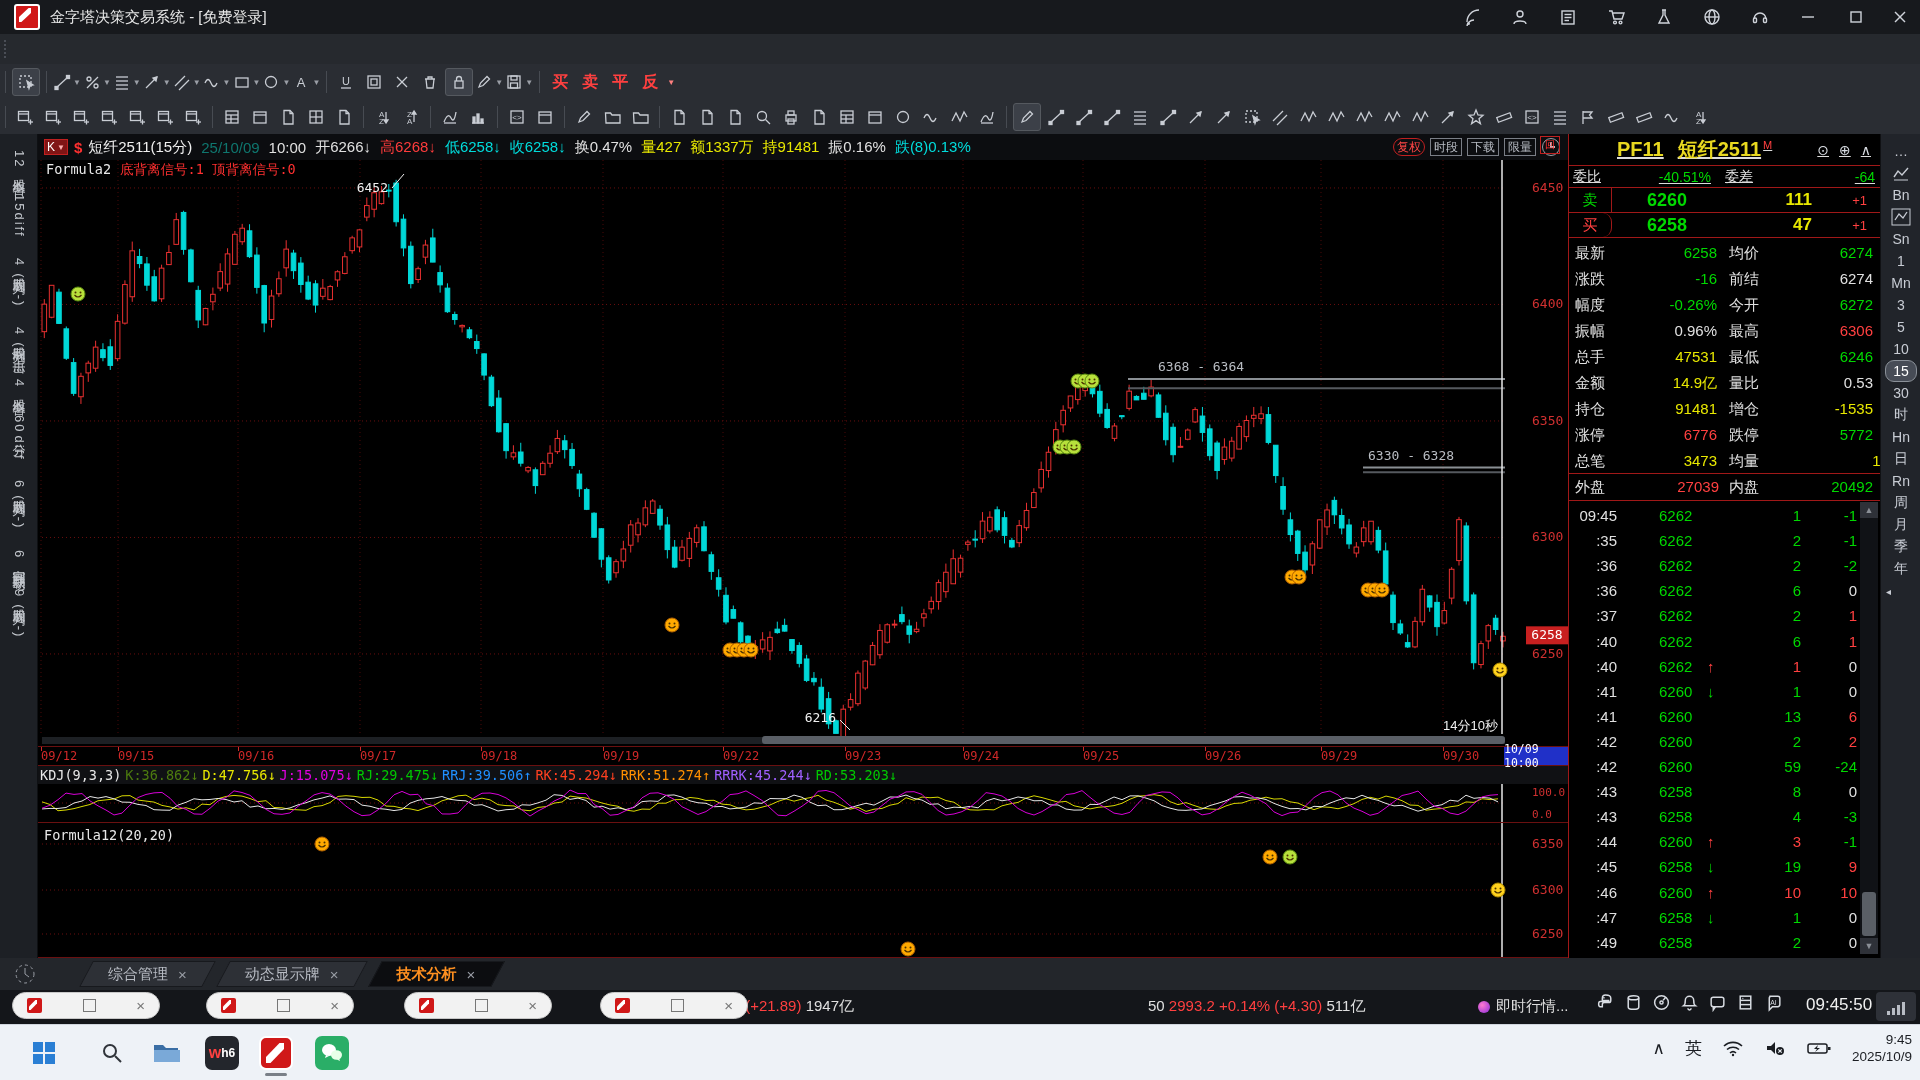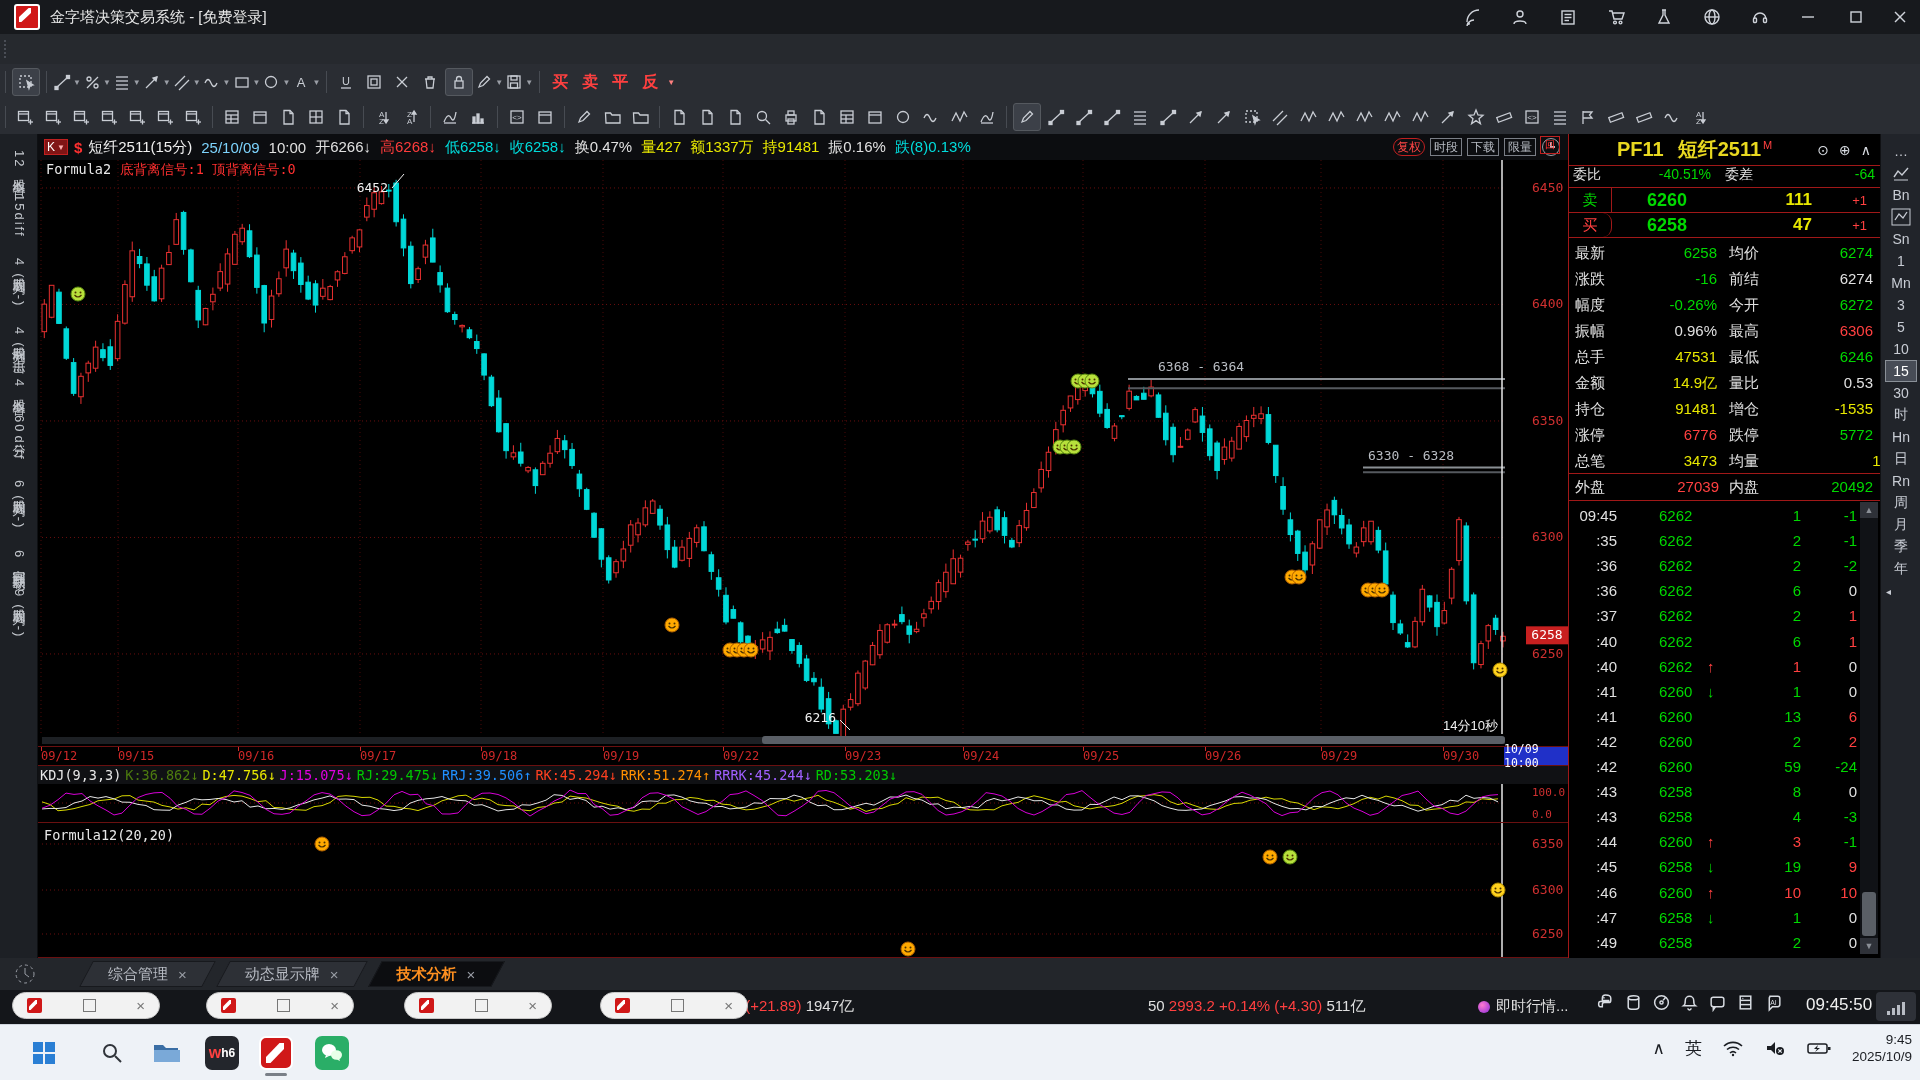--- a/index.html
+++ b/index.html
@@ -47,46 +47,46 @@
   #dcur{position:absolute;right:0;top:0;height:18px;width:64px;background:#2030c8;color:#fff;display:flex;align-items:center;justify-content:center;font-size:11.5px;}
   #kdjhead{left:40px;top:765px;width:1528px;height:19px;font-size:13.5px;white-space:nowrap;font-family:"DejaVu Sans Mono","Liberation Mono",monospace;}
   #kdjhead span{margin-right:4px;}
   #kdj-svg{left:38px;top:784px;}
   #f12-label{left:44px;top:827px;color:#e8e8e8;font-size:13.5px;font-family:"DejaVu Sans Mono","Liberation Mono",monospace;}
   #f12-svg{left:38px;top:822px;}
   .redline{position:absolute;left:38px;width:1530px;height:1px;background:#6a1010;}
   
   #panel{left:1568px;top:134px;width:312px;height:856px;background:#000;border-left:1px solid #a01818;box-sizing:border-box;color:#ddd;}
   .p-line{position:absolute;left:0;width:312px;height:1px;background:#a01818;}
-  #p-head{position:absolute;left:0;top:0;width:312px;height:31px;display:flex;align-items:center;}
+  #p-head{position:absolute;left:0;top:0;width:312px;height:31px;display:flex;align-items:center;text-decoration:underline;}
   #p-code{color:#e8d820;font-size:20px;font-weight:bold;margin-left:48px;}
   #p-name{color:#e8d820;font-size:20px;font-weight:bold;margin-left:14px;}
   #p-badge{color:#ff4040;font-size:11px;margin:-10px 0 0 2px;}
   .p-hico{color:#d8dce2;font-size:14px;margin-left:10px;}
-  #p-weibi{position:absolute;left:0;top:32px;width:312px;height:21px;font-size:14px;display:flex;}
+  #p-weibi{position:absolute;left:0;top:32px;width:312px;height:21px;font-size:14px;display:flex;align-items:center;text-decoration:underline;}
   .green{color:#00d800;} .red{color:#ff4040;border-radius:9px;} .yellow{color:#e8e800;} .white{color:#e0e0e0;}
   .ba-row{position:absolute;left:0;width:312px;height:24px;display:flex;align-items:center;}
   .ba-label{width:42px;text-align:center;font-size:15px;border-right:1px solid #a01818;height:24px;line-height:24px;}
   .ba-price{width:110px;text-align:center;font-size:18px;font-weight:bold;}
   .ba-vol{width:90px;text-align:right;font-size:17px;font-weight:bold;}
   .ba-d{width:55px;text-align:right;font-size:13px;padding-right:6px;}
   .f-row{position:absolute;left:0;width:312px;height:26px;font-size:15px;}
   .f-cell{position:absolute;top:4px;}
   .t-row{position:absolute;left:0;width:290px;height:25px;font-size:15px;}
   #p-scroll{position:absolute;right:2px;top:368px;width:18px;height:452px;background:#101216;}
   #p-tabs{position:absolute;left:2px;top:820px;width:310px;height:26px;display:flex;align-items:flex-end;}
   .pt-arrow{width:15px;height:17px;border:1px solid #a01818;color:#ff3030;font-size:9px;display:flex;align-items:center;justify-content:center;margin-right:2px;}
   .p-tab{position:relative;width:30px;height:22px;margin-right:3px;}
   .p-tab .bgshape{position:absolute;inset:0;border:1px solid #c02020;transform:skewX(-18deg);background:#0a0000;}
   .p-tab span{position:absolute;inset:0;display:flex;align-items:center;justify-content:center;color:#eee;font-size:15px;}
   
   #periodbar{left:1880px;top:134px;width:40px;height:856px;background:#21242a;border-left:1px solid #101114;
              display:flex;flex-direction:column;align-items:center;color:#c8ccd4;font-size:14px;}
   .per-item{height:22px;display:flex;align-items:center;justify-content:center;width:30px;}
-  .per-item.sel{background:#474c56;border:1px solid #8a9098;border-radius:0;color:#fff;height:20px;}
+  .per-item.sel{background:#474c56;border:1px solid #8a9098;border-radius:9px;color:#fff;height:20px;}
   
   #tabsbar{left:0;top:958px;width:1920px;height:32px;background:#23262b;display:flex;align-items:center;}
   .b-tab{position:relative;height:26px;margin-right:14px;padding:0 22px;display:flex;align-items:center;gap:10px;font-size:15px;color:#b8bcc4;justify-content:center;}
   .b-tab .shape{position:absolute;inset:0;background:#2d3036;transform:skewX(-28deg);border:1px solid #17191d;}
   .b-tab span{position:relative;}
   .b-tab.active .shape{background:#0c0d10;}
   .b-tab.active{color:#ff9020;font-weight:bold;}
   .b-tab .x{color:#9a9ea6;font-weight:normal;}
   
   #statusbar{left:0;top:990px;width:1920px;height:34px;background:#14161a;color:#ddd;font-size:15px;}
@@ -708,21 +708,21 @@
       <div class="side-item">9股同列(+/-)</div>
     </div>
 
   <div id="infobar" class="abs row">
     <div id="k-box">
         <span>K</span>
         <span id="k-dd">▼</span>
       </div>
     <span id="dollar">$</span>
     <span class="if" style="color:#f0f0f0">短纤2511(15分)</span>
-    <span class="if" style="color:#7dd3fc">25/10/09</span>
+    <span class="if" style="color:#0f766e">25/10/09</span>
     <span class="if" style="color:#e0e0e0">10:00</span>
     <div id="info-fields" class="row">
         <span class="if" style="color: rgb(224, 224, 224);">开6266↓</span>
         <span class="if" style="color: rgb(255, 60, 60);">高6268↓</span>
         <span class="if" style="color: rgb(0, 220, 220);">低6258↓</span>
         <span class="if" style="color: rgb(0, 220, 220);">收6258↓</span>
         <span class="if" style="color: rgb(224, 224, 224);">换0.47%</span>
         <span class="if" style="color: rgb(232, 232, 0);">量427</span>
         <span class="if" style="color: rgb(232, 232, 0);">额1337万</span>
         <span class="if" style="color: rgb(232, 232, 0);">持91481</span>

